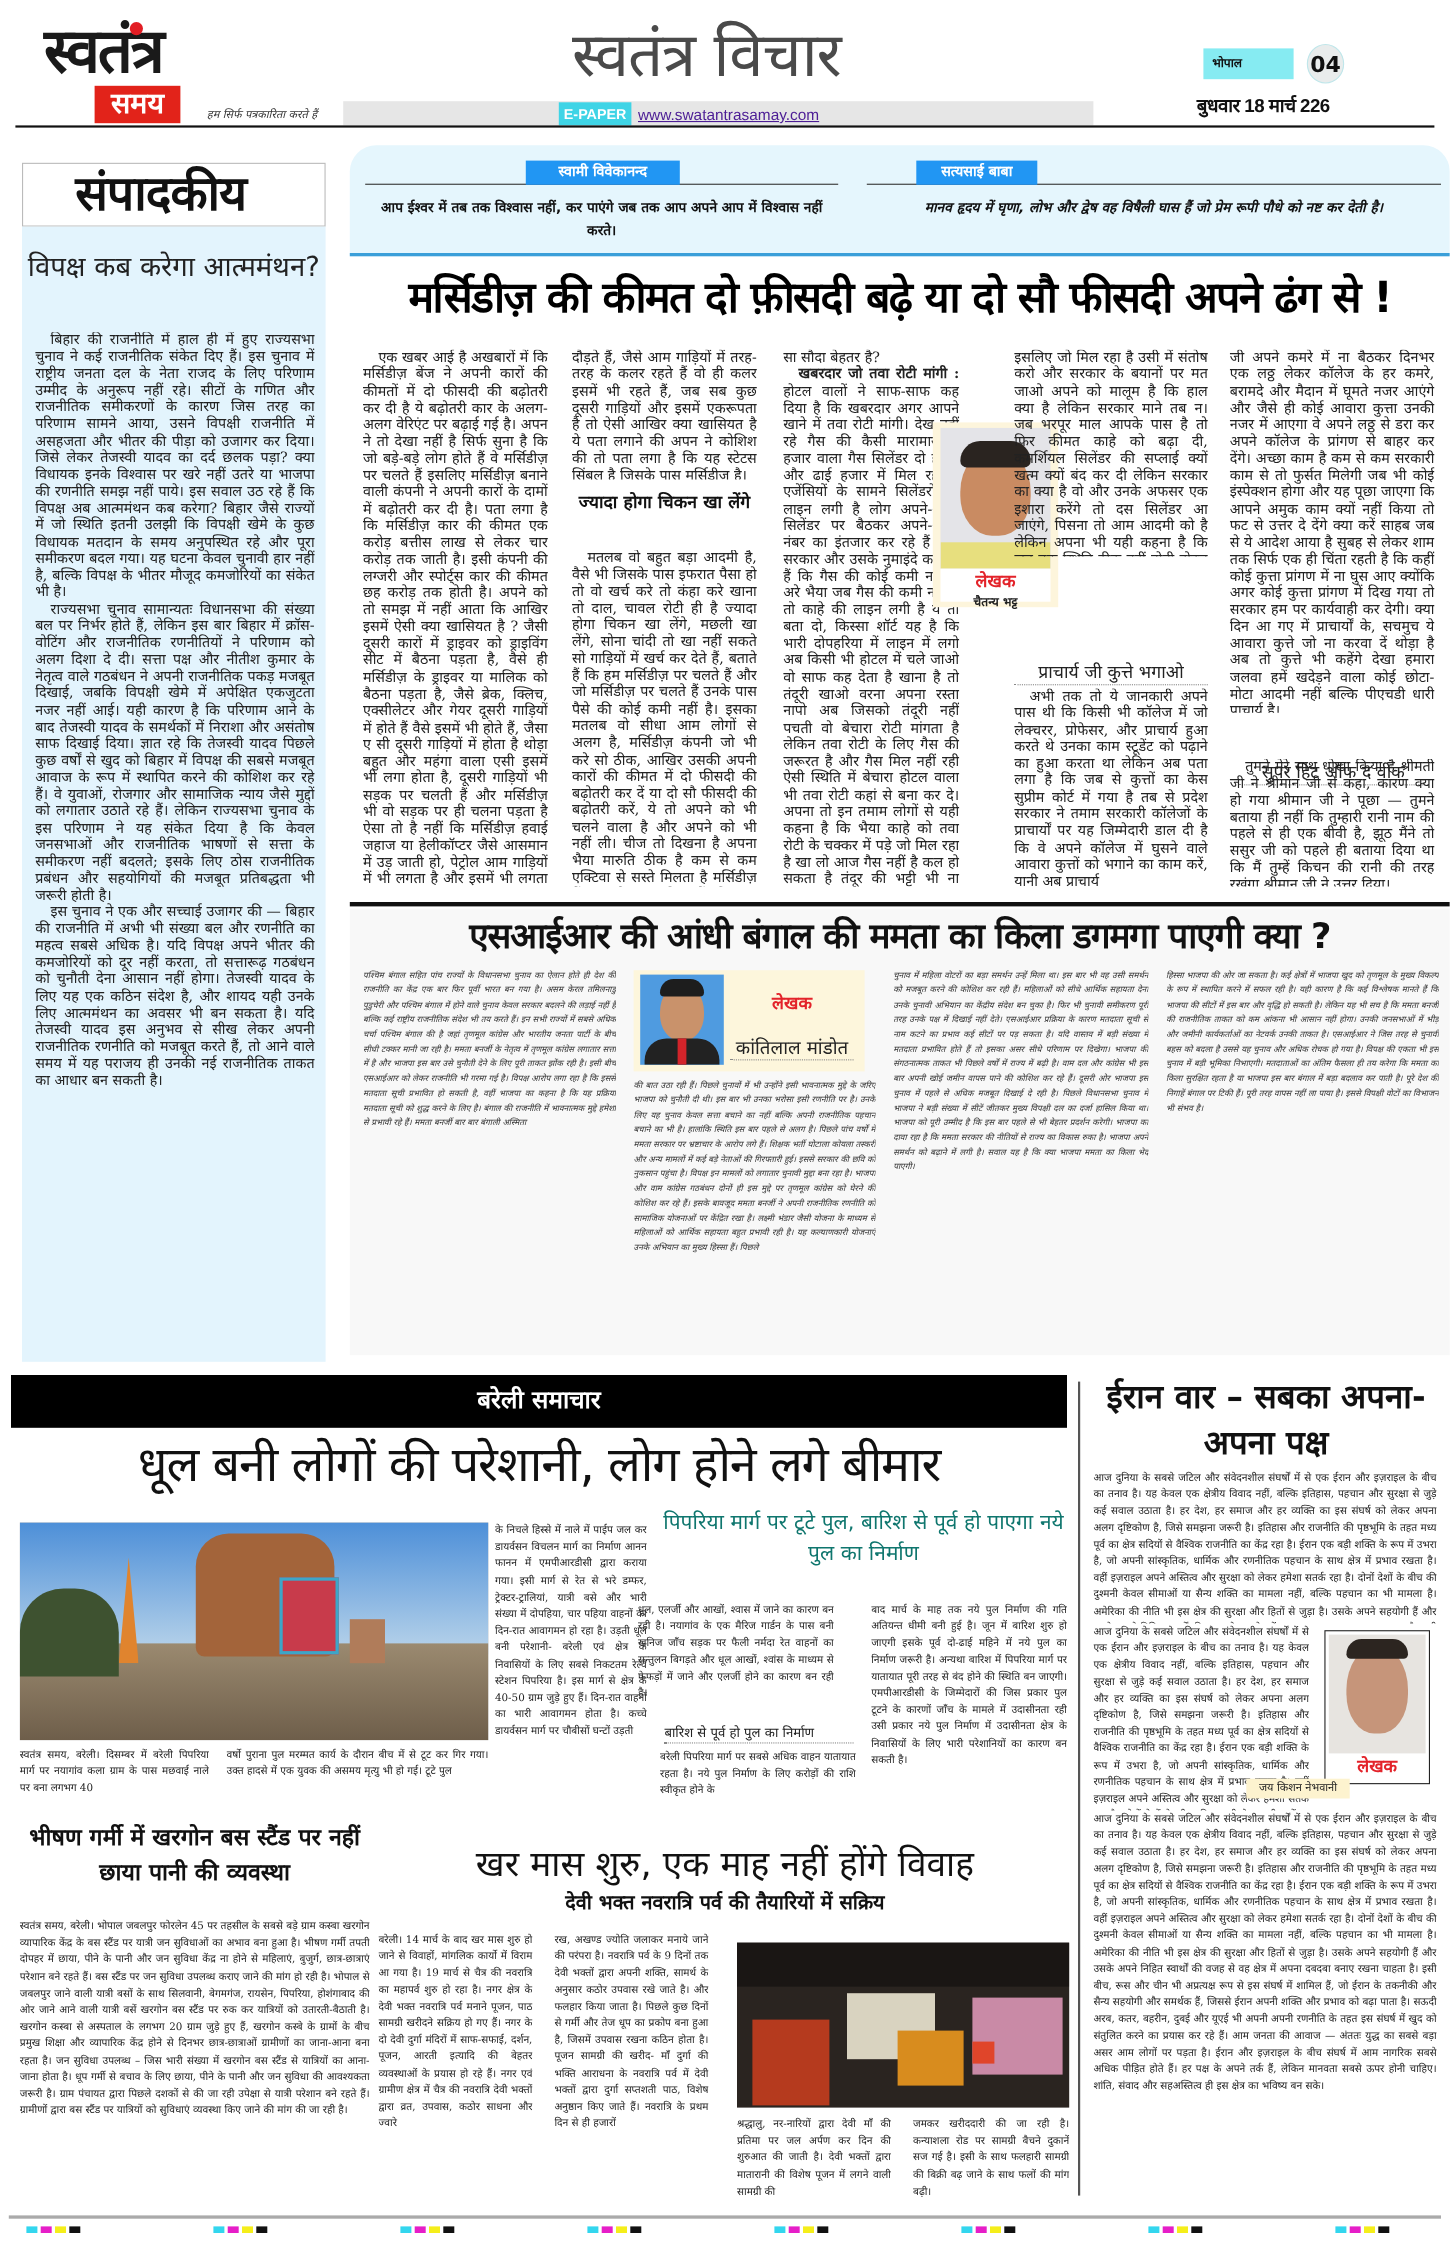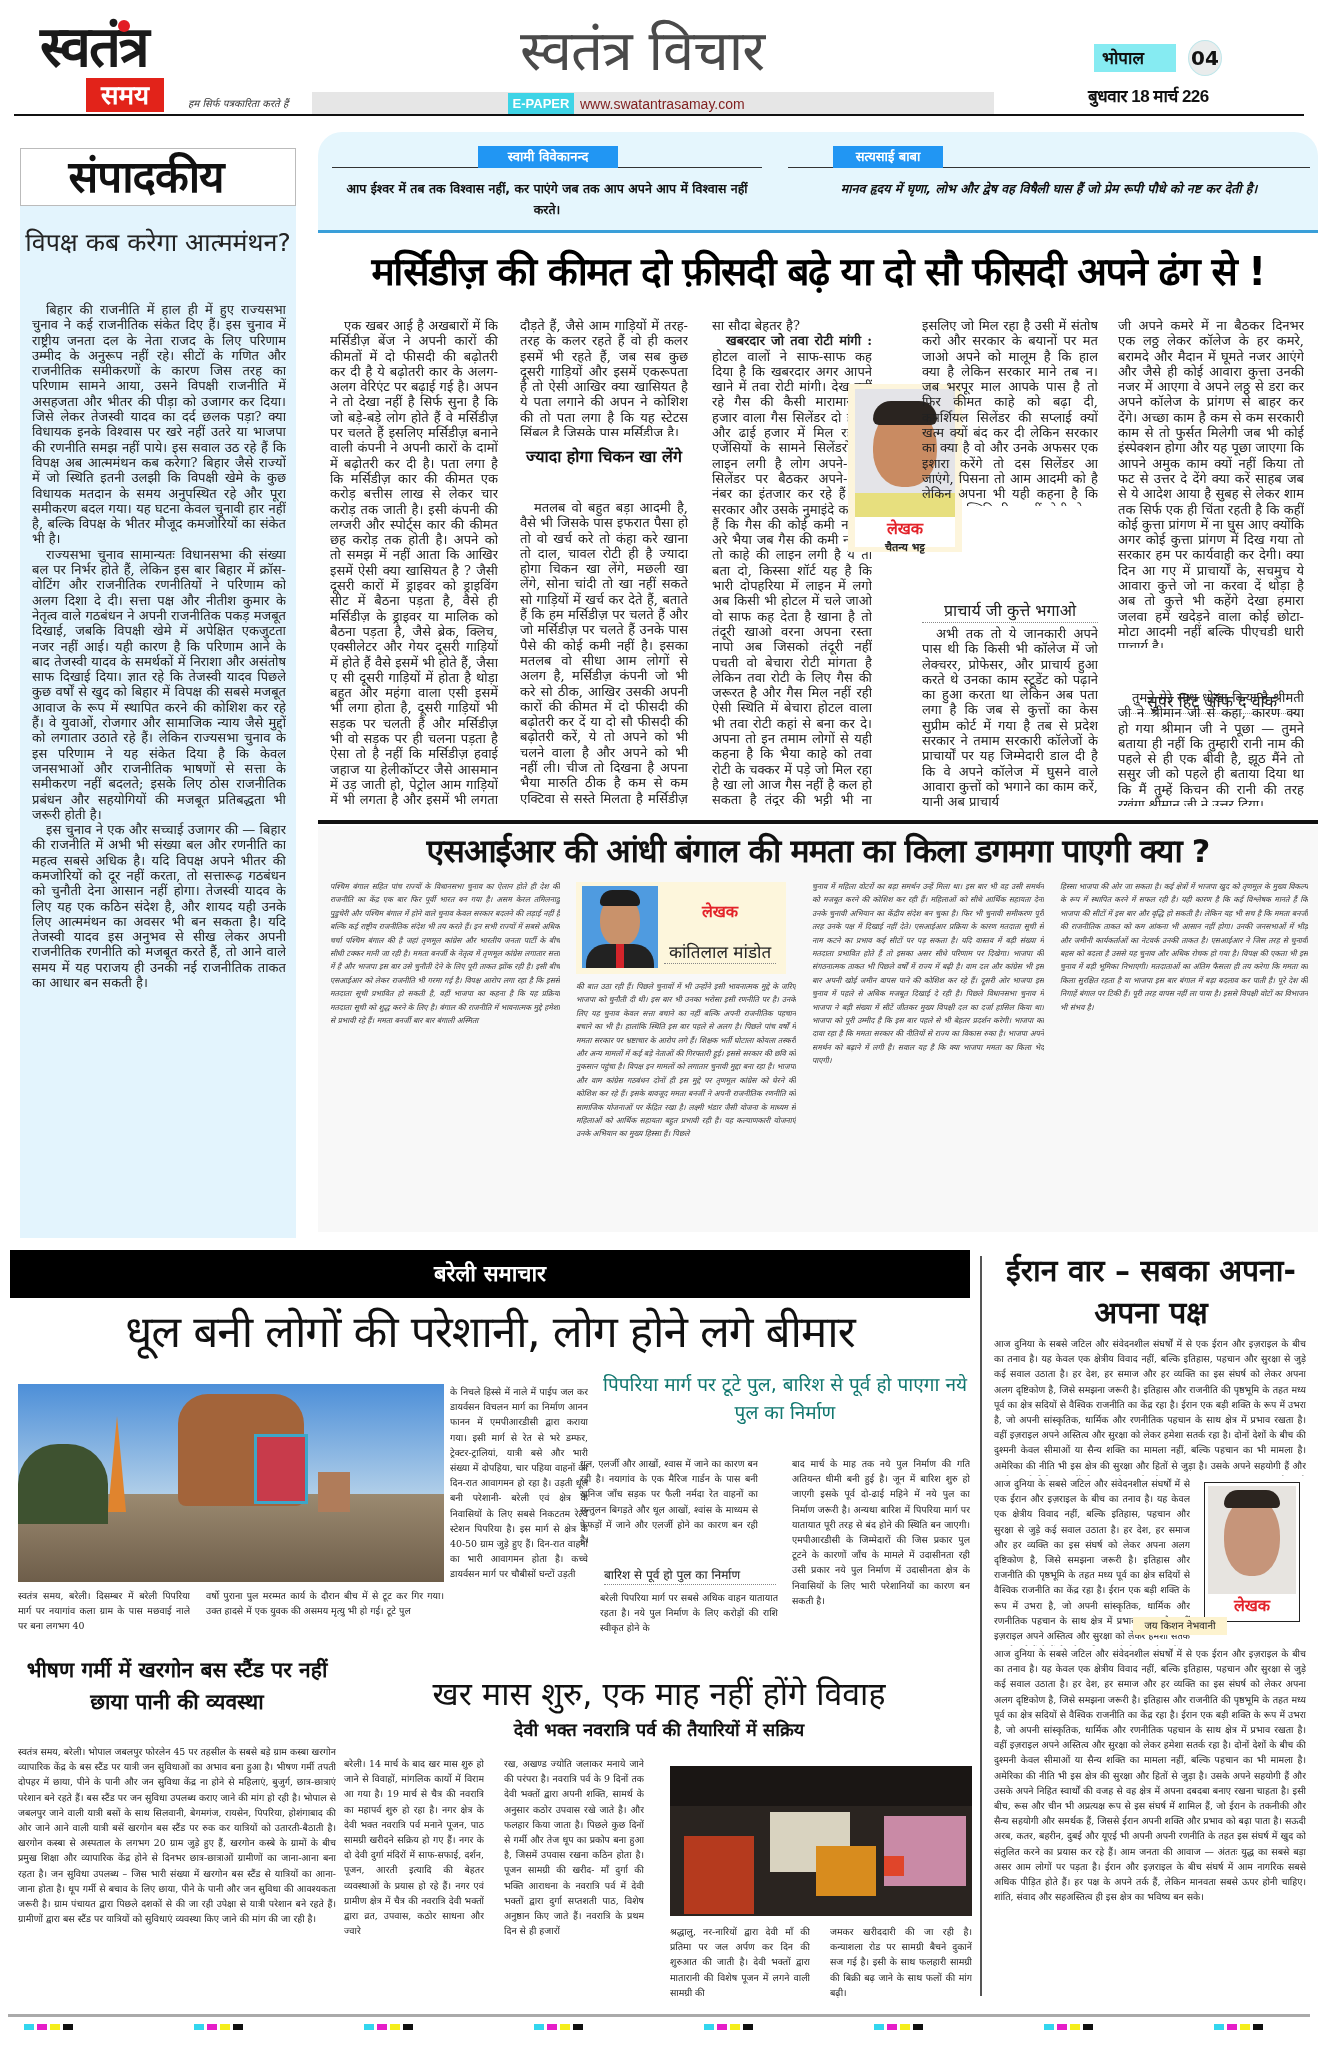--- a/index.html
+++ b/index.html
@@ -12,24 +12,24 @@
   .col-text .lead { font-weight: bold; }
 
   
   .logo-top { left: 40px; top: 16px; font-family: "DejaVu Sans", sans-serif; font-weight: bold; font-size: 56px; letter-spacing: -2px; color: #1a1a1a; line-height: 62px; }
   .logo-dot { left: 118px; top: 20px; width: 12px; height: 12px; border-radius: 50%; background: #e21d24; }
   .logo-samay { left: 86px; top: 78px; width: 78px; height: 34px; background: #e2231a; color: #fff; font-weight: bold; font-size: 26px; line-height: 34px; text-align: center; }
   .tagline { left: 188px; top: 96px; font-family: "DejaVu Serif", serif; font-style: italic; font-size: 10px; color: #333; }
   .mast-title { left: 520px; top: 20px; font-size: 56px; color: #4a4a4a; font-family: "DejaVu Sans", sans-serif; letter-spacing: -1px; line-height: 62px; }
   .epaper-bar { left: 312px; top: 92px; width: 682px; height: 22px; background: #e6e6e6; }
   .epaper-tag { left: 508px; top: 93px; width: 66px; height: 21px; background: #3fd4e6; color: #fff; font-weight: bold; font-size: 13px; line-height: 21px; text-align: center; font-family: "Liberation Sans", sans-serif; }
-  .epaper-url { left: 580px; top: 94px; font-size: 14px; color: #7f1d1d; font-family: "Liberation Sans", sans-serif; line-height: 20px; }
+  .epaper-url { left: 580px; top: 94px; font-size: 14px; color: #4c1d95; font-family: "Liberation Sans", sans-serif; line-height: 20px; text-decoration: underline; }
   .mast-rule { left: 14px; top: 114px; width: 1290px; height: 2px; background: #111; }
   .city-box { left: 1094px; top: 44px; width: 82px; height: 28px; background: #86ebf2; }
-  .city-label { left: 1102px; top: 47px; font-size: 17px; font-weight: bold; line-height: 22px; color: #111; }
+  .city-label { left: 1102px; top: 47px; font-size: 11px; font-weight: bold; line-height: 22px; color: #111; }
   .page-circle { left: 1188px; top: 40px; width: 34px; height: 36px; border-radius: 50%; background: #e9ecec; border: 1px solid #bfe6ea; font-size: 20px; font-weight: bold; line-height: 34px; text-align: center; color: #111; }
   .date-line { left: 1088px; top: 84px; font-size: 17px; font-weight: bold; color: #111; font-family: "Liberation Sans", sans-serif; letter-spacing: -0.5px; }
 
   
   .editorial-box { left: 20px; top: 148px; width: 276px; height: 58px; border: 1px solid #bbb; background: #fff; }
   .editorial-title { left: 20px; top: 148px; width: 252px; text-align: center; font-weight: bold; font-size: 44px; line-height: 58px; letter-spacing: -1px; }
   .editorial-panel { left: 20px; top: 206px; width: 276px; height: 1032px; background: #e3f4fd; }
   .editorial-headline { left: 20px; top: 226px; width: 276px; text-align: center; font-size: 25px; line-height: 34px; color: #222; }
   .editorial-body { left: 32px; top: 302px; width: 254px; height: 932px; }
 

